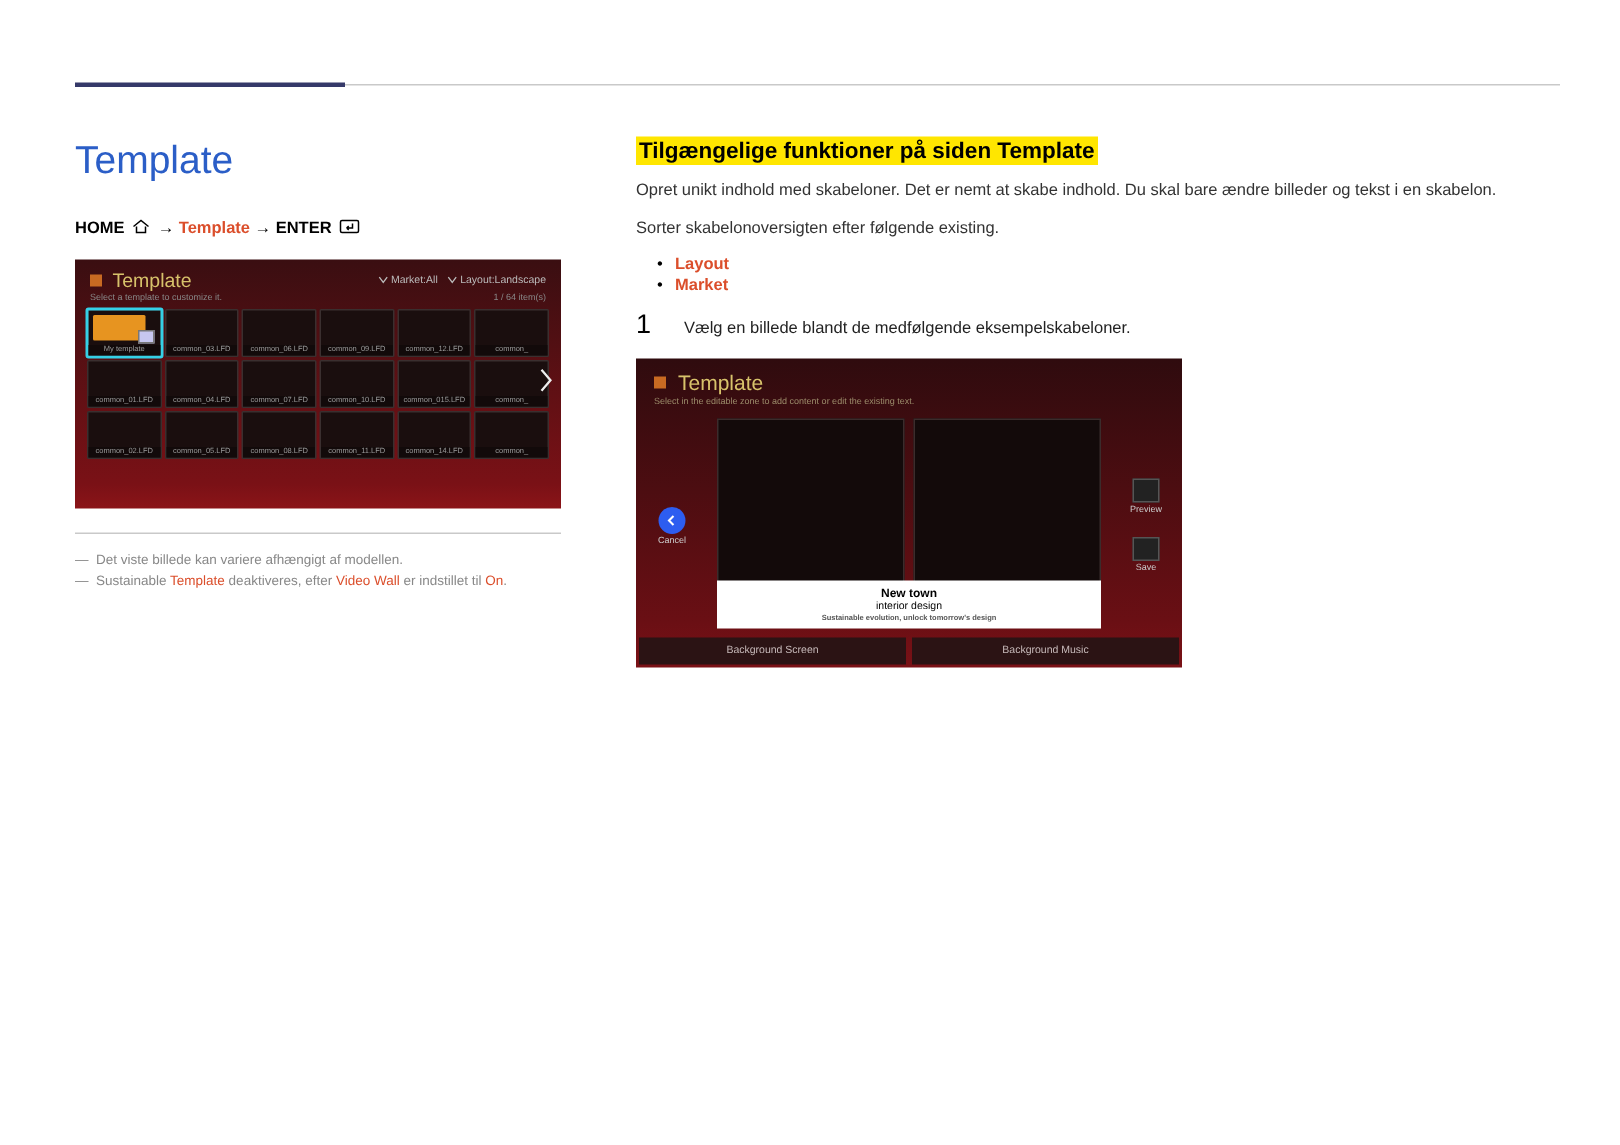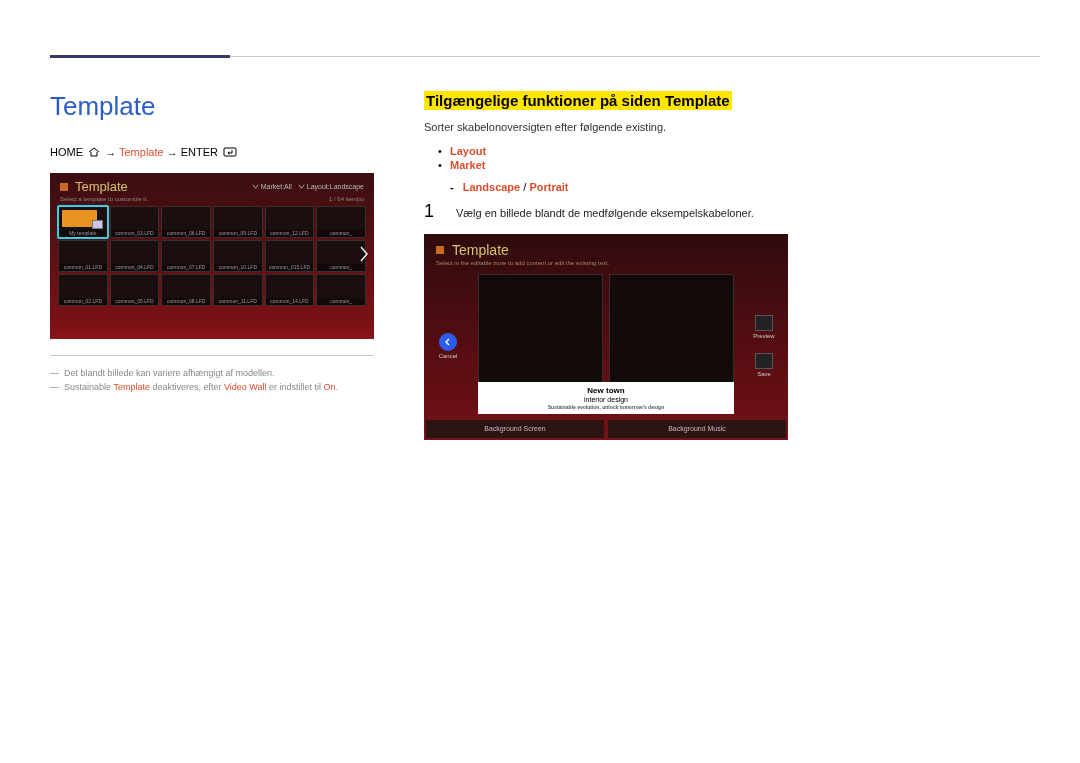--- a/index.html
+++ b/index.html
@@ -37,21 +37,21 @@
   .col-left{width:324px;flex:0 0 324px}
   .col-right{flex:1}
   h1.page-title{
     font-size:26px;
     color:var(--link-blue);
     font-weight:400;
     margin:0 0 24px 0;
   }
   .breadcrumb{
     font-size:11px;
-    font-weight:normal;
+    font-weight:bold;
     color:#000;
     margin-bottom:14px;
   }
   .breadcrumb .hl{color:var(--accent)}
   .bc-icon{
     display:inline-block;
     vertical-align:middle;
     margin:0 2px;
   }
 
@@ -282,41 +282,38 @@
         <div class="shot1-arrow">
           <svg width="12" height="18" viewBox="0 0 12 18">
               <path d="M3 2 L9 9 L3 16" fill="none" stroke="#eee" stroke-width="1.5"></path>
             </svg>
         </div>
       </div>
 
       <hr class="notes-rule">
       <div class="note">
         <span class="dash">―</span>
-        <span>Det blandt billede kan variere afhængigt af modellen.</span>
+        <span>Det viste billede kan variere afhængigt af modellen.</span>
       </div>
       <div class="note">
         <span class="dash">―</span>
         <span>
           <span>Sustainable </span><span class="kw">Template</span><span> deaktiveres, efter </span><span class="kw">Video Wall</span><span> er indstillet til </span><span class="kw">On</span><span>.</span>
         </span>
       </div>
     </div>
 
     <div class="col-right">
       <h2 class="section-title">Tilgængelige funktioner på siden Template</h2>
+      <p class="para">Opret unikt indhold med skabeloner. Det er nemt at skabe indhold. Du skal bare ændre billeder og tekst i en skabelon.</p>
       <p class="para">Sorter skabelonoversigten efter følgende existing.</p>
       <ul class="bullets">
         <li>Layout</li>
         <li>Market</li>
       </ul>
-      <div class="sub-indent">
-        <span class="dash">-</span>
-        <span>Landscape</span><span class="sep"> / </span><span>Portrait</span>
-      </div>
 
       <div class="step">
         <div class="num">1</div>
         <div class="txt">Vælg en billede blandt de medfølgende eksempelskabeloner.</div>
       </div>
 
       
       <div class="shot2">
         <div class="shot2-head">
           <span class="doc-icon"></span>

